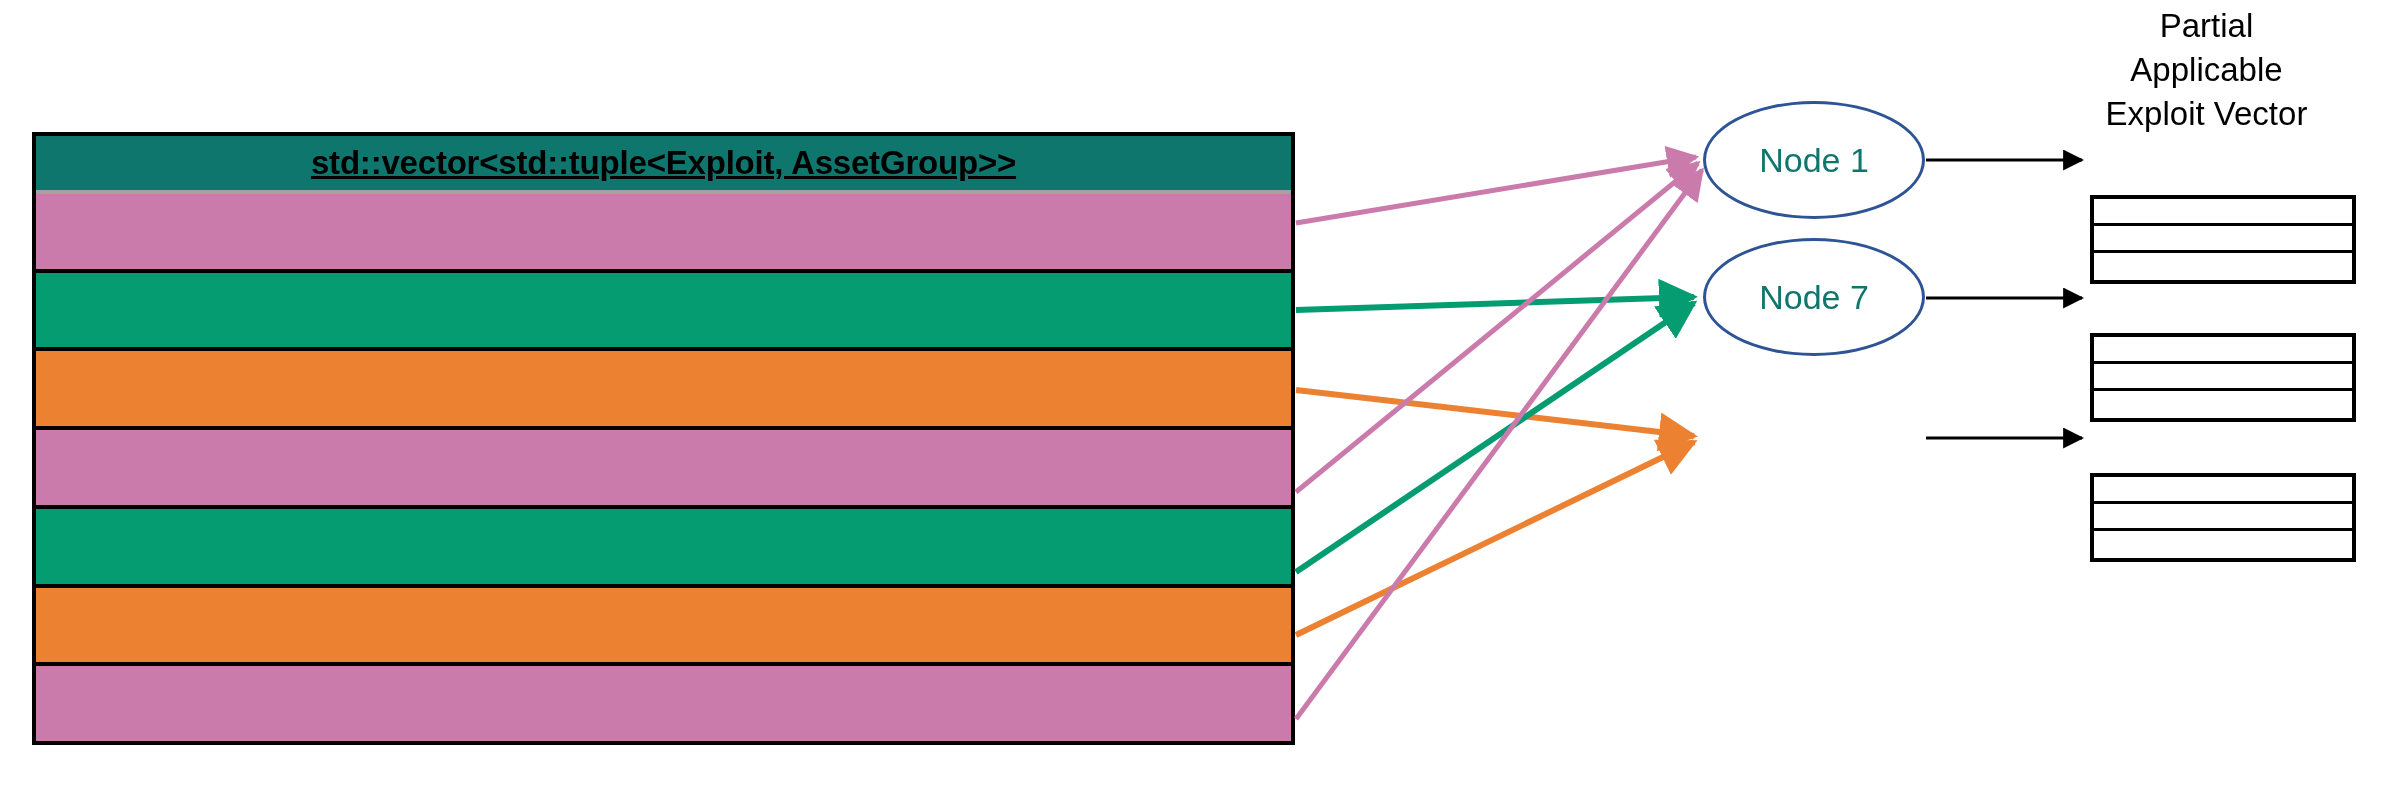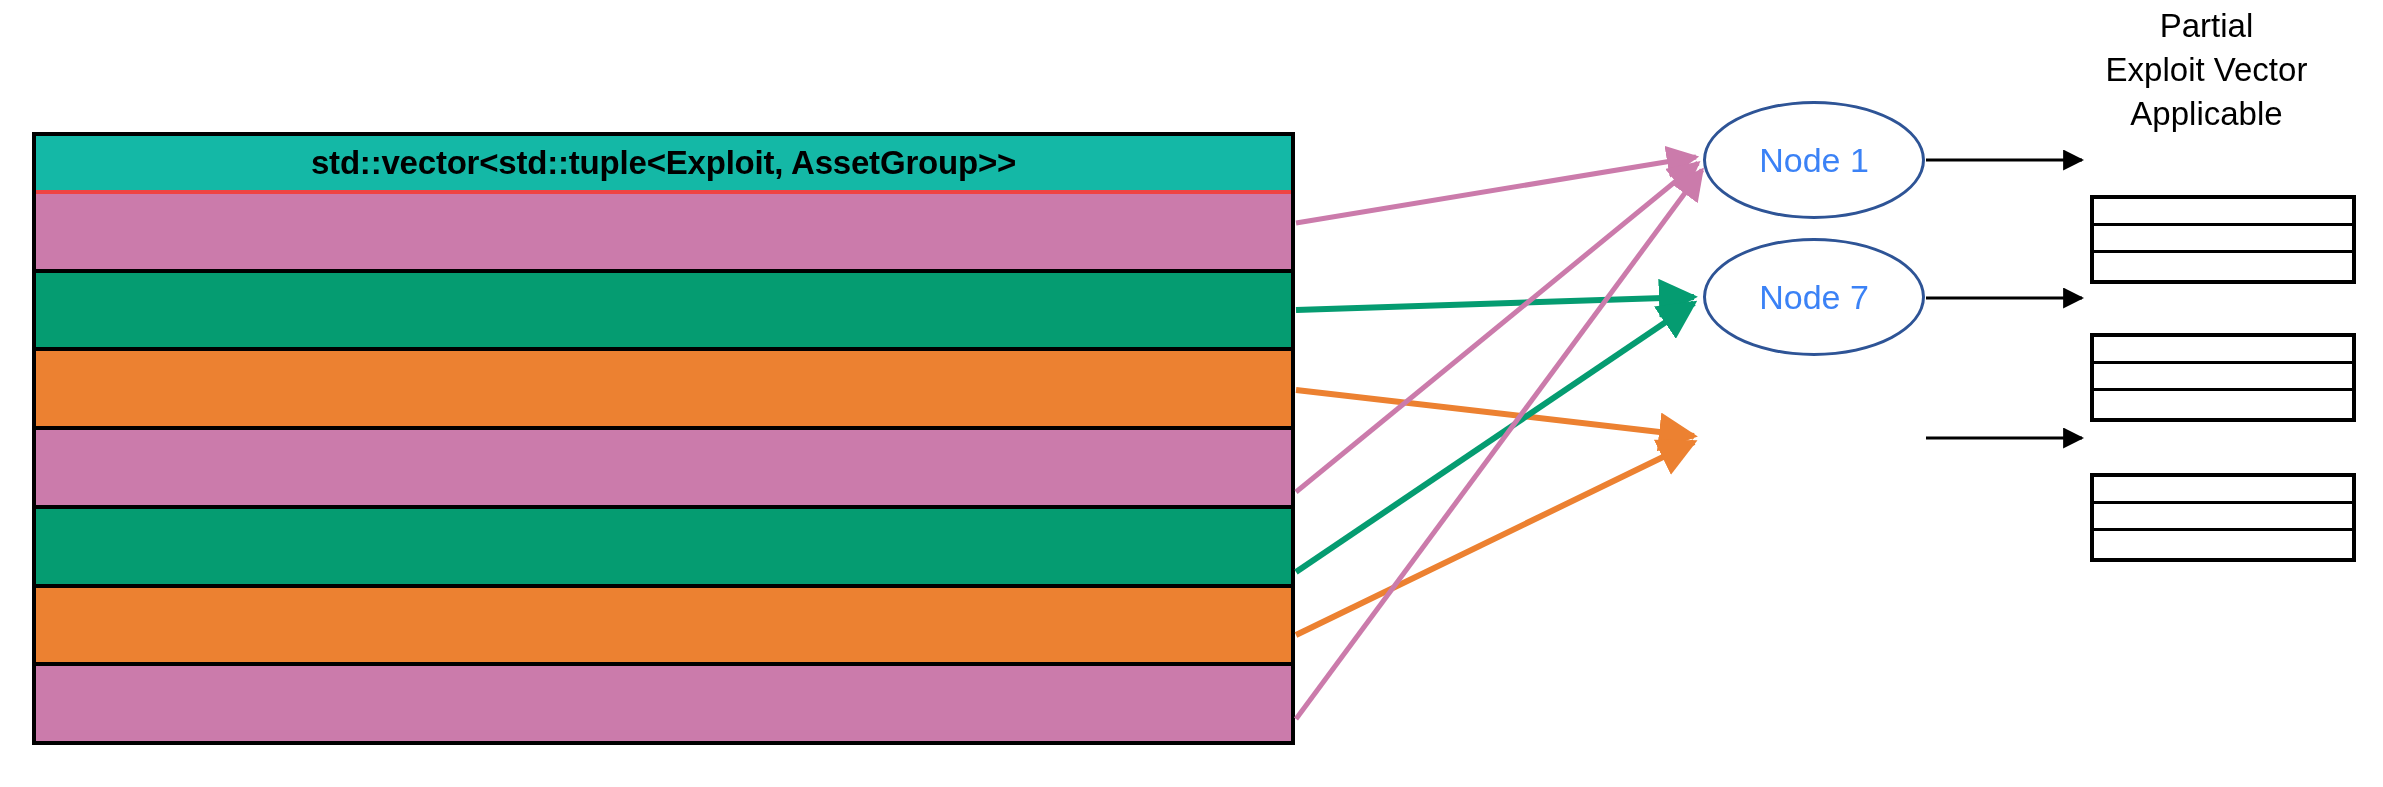--- a/index.html
+++ b/index.html
@@ -28,29 +28,30 @@
     height: 613px;
     box-sizing: border-box;
     border: 4px solid #000000;
     background: #ffffff;
     display: flex;
     flex-direction: column;
   }
   .vt-header {
     flex: 0 0 58px;
     box-sizing: border-box;
-    border-bottom: 4px solid #ef4444;
-    background: #14b8a6;
+    border-bottom: 4px solid #a3a3a3;
+    background: #0f766e;
     display: flex;
     align-items: center;
     justify-content: center;
     font-weight: bold;
     font-size: 33px;
     color: #000000;
     letter-spacing: -0.2px;
+    text-decoration: underline;
   }
   .vt-rows {
     flex: 1 1 auto;
     display: flex;
     flex-direction: column;
   }
   .vt-row {
     flex: 1 1 0;
     box-sizing: border-box;
     border-bottom: 4px solid #000000;
@@ -75,21 +76,21 @@
     box-sizing: border-box;
     width: 222px;
     height: 118px;
     border: 3px solid #2E5496;
     border-radius: 50%;
     background: #ffffff;
     display: flex;
     align-items: center;
     justify-content: center;
     font-size: 34px;
-    color: #3b82f6;
+    color: #0f766e;
   }
   .node .sub {
     font-size: 22px;
     vertical-align: sub;
     position: relative;
     top: 7px;
     left: 1px;
   }
   #node-1 { left: 1703px; top: 101px; }
   #node-2 { left: 1703px; top: 238px; }
@@ -202,22 +203,22 @@
 
   <div class="node" id="node-1">
     <span>Node 1</span>
   </div>
   <div class="node" id="node-2">
     <span>Node 7</span>
   </div>
 
   <div id="pav-label">
     <div>Partial</div>
+    <div>Applicable</div>
     <div>Exploit Vector</div>
-    <div>Applicable</div>
   </div>
 
   <div class="pvec" id="pvec-1">
     <div class="cell"></div>
     <div class="cell"></div>
     <div class="cell"></div>
   </div>
   <div class="pvec" id="pvec-2">
     <div class="cell"></div>
     <div class="cell"></div>

